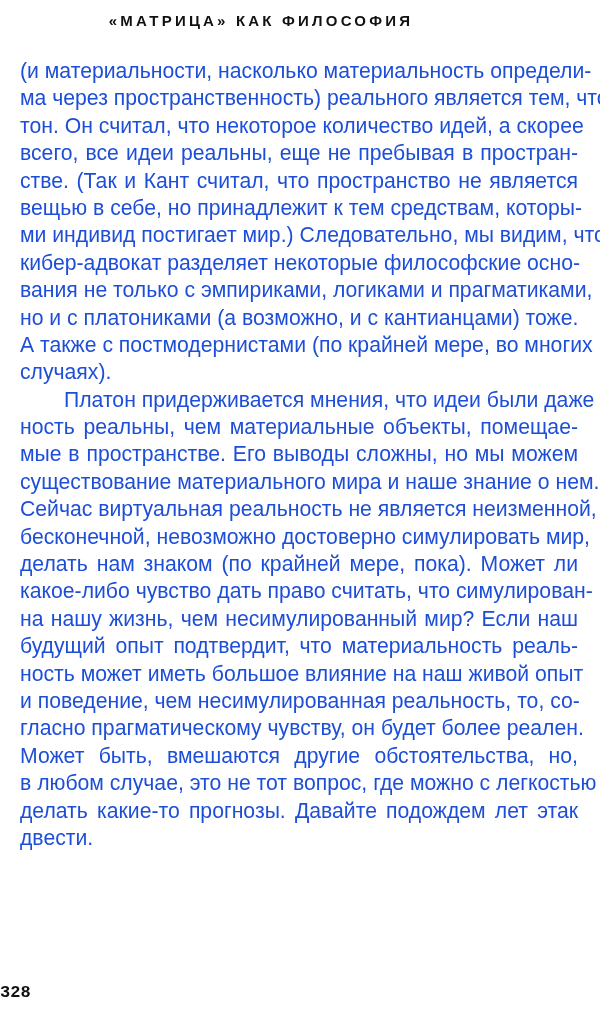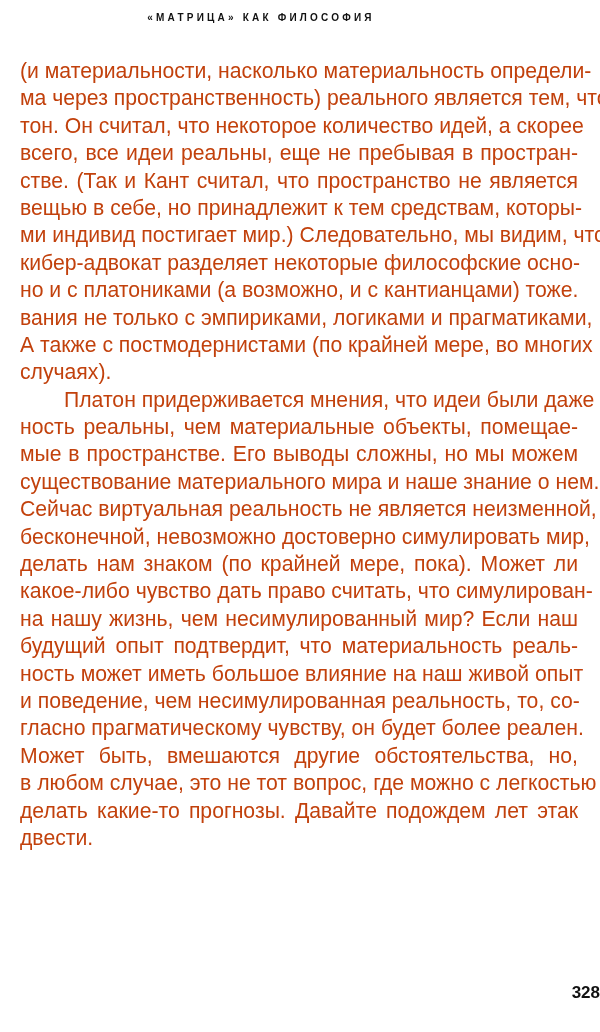--- a/index.html
+++ b/index.html
@@ -1,53 +1,53 @@
 <!DOCTYPE html>
 <html><head>
 <meta charset="utf-8">
 <style>
   html, body { margin: 0; padding: 0; background: #ffffff; }
   body { width: 600px; height: 1032px; position: relative; overflow: hidden; color: #111; }
   .page { position: absolute; left: 0; top: 0; width: 600px; height: 1032px; background: #fff; }
   .running-head {
     position: absolute; top: 12px; left: 0; width: 522px; text-align: center;
     font-family: "Liberation Sans", sans-serif; font-weight: bold;
-    font-size: 10px; letter-spacing: 3.2px; color: #111;
+    font-size: 15px; letter-spacing: 3.2px; color: #111;
   }
   .body-text {
     position: absolute; left: 20px; top: 57px; width: 558px;
     font-family: "Liberation Sans", sans-serif; font-size: 21.2px;
-    line-height: 27.4px; color: #c2410c;
+    line-height: 27.4px; color: #1d4ed8;
   }
   .line { display: block; white-space: nowrap; text-align: justify; text-align-last: justify; height: 27.4px; }
   .line.last { text-align-last: left; }
   .line.indent { padding-left: 44px; }
   .page-number {
-    position: absolute; top: 983px; left: 0; width: 600px; text-align: right;
-    font-family: Liberation Sans, sans-serif; font-weight: bold; font-size: 17px; color: #111;
+    position: absolute; top: 983px; left: 0; width: 600px; text-align: left;
+    font-family: Liberation Mono, monospace; font-weight: bold; font-size: 17px; color: #111;
   }
 </style>
 </head>
 <body>
 
 <div class="page">
   <div class="running-head">«МАТРИЦА» КАК ФИЛОСОФИЯ</div>
 
   <div class="body-text">
     <div>
       <span class="line">(и материальности, насколько материальность определи-</span>
       <span class="line">ма через пространственность) реального является тем, что</span>
       <span class="line">тон. Он считал, что некоторое количество идей, а скорее</span>
       <span class="line">всего, все идеи реальны, еще не пребывая в простран-</span>
       <span class="line">стве. (Так и Кант считал, что пространство не является</span>
       <span class="line">вещью в себе, но принадлежит к тем средствам, которы-</span>
       <span class="line">ми индивид постигает мир.) Следовательно, мы видим, что</span>
       <span class="line">кибер-адвокат разделяет некоторые философские осно-</span>
+      <span class="line">вания не только с эмпириками, логиками и прагматиками,</span>
       <span class="line">но и с платониками (а возможно, и с кантианцами) тоже.</span>
-      <span class="line">вания не только с эмпириками, логиками и прагматиками,</span>
       <span class="line">А также с постмодернистами (по крайней мере, во многих</span>
       <span class="line last">случаях).</span>
     </div>
     <div>
       <span class="line indent">Платон придерживается мнения, что идеи были даже</span>
       <span class="line">ность реальны, чем материальные объекты, помещае-</span>
       <span class="line">мые в пространстве. Его выводы сложны, но мы можем</span>
       <span class="line">существование материального мира и наше знание о нем.</span>
       <span class="line">Сейчас виртуальная реальность не является неизменной,</span>
       <span class="line">бесконечной, невозможно достоверно симулировать мир,</span>

